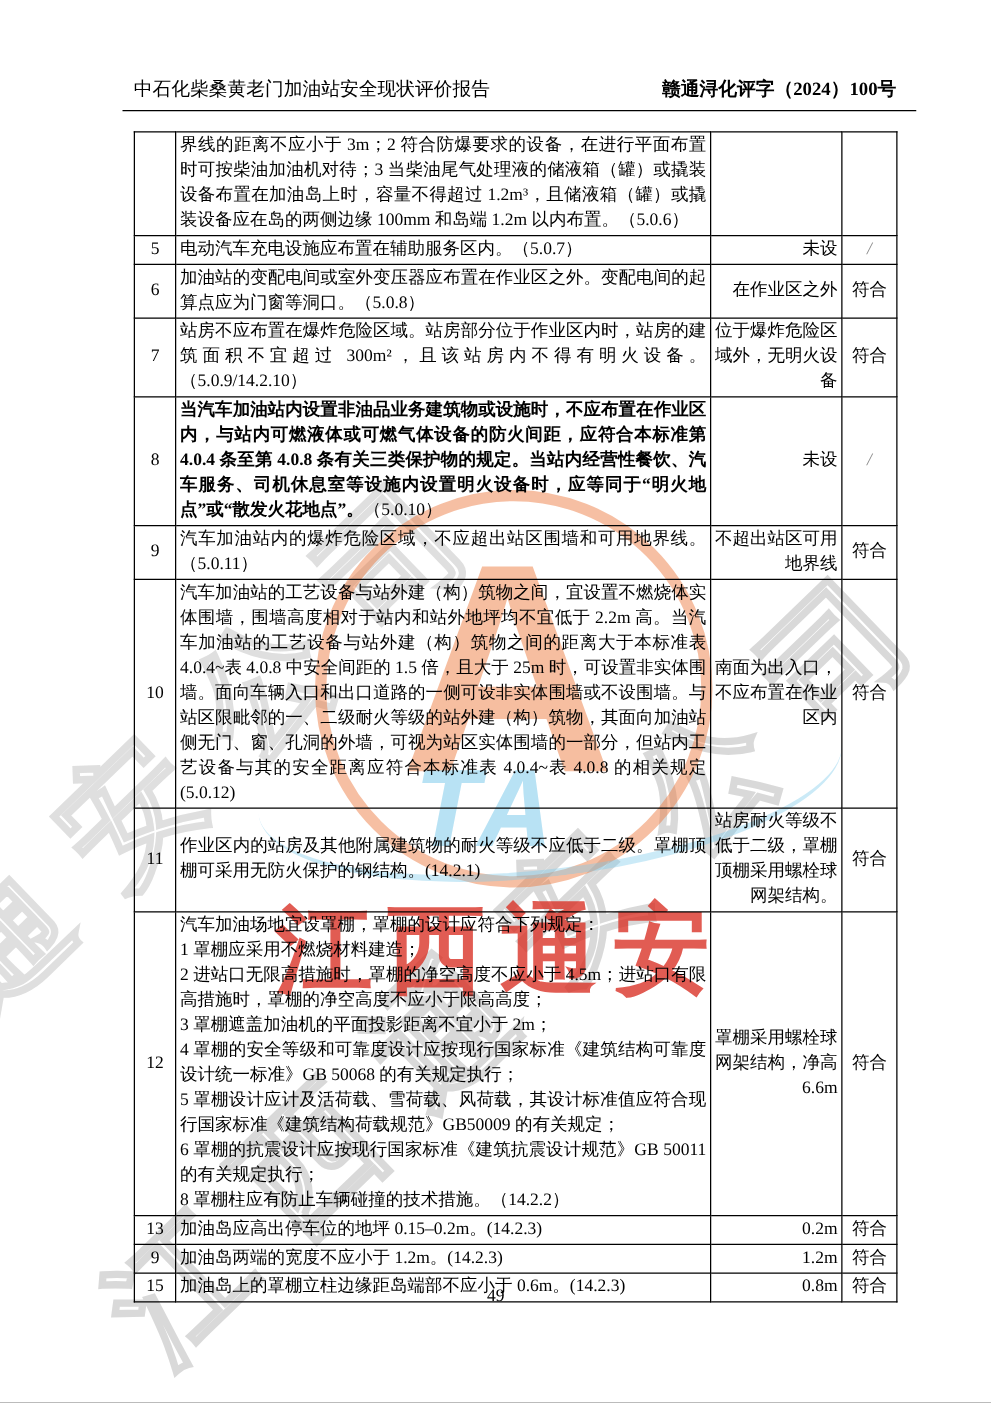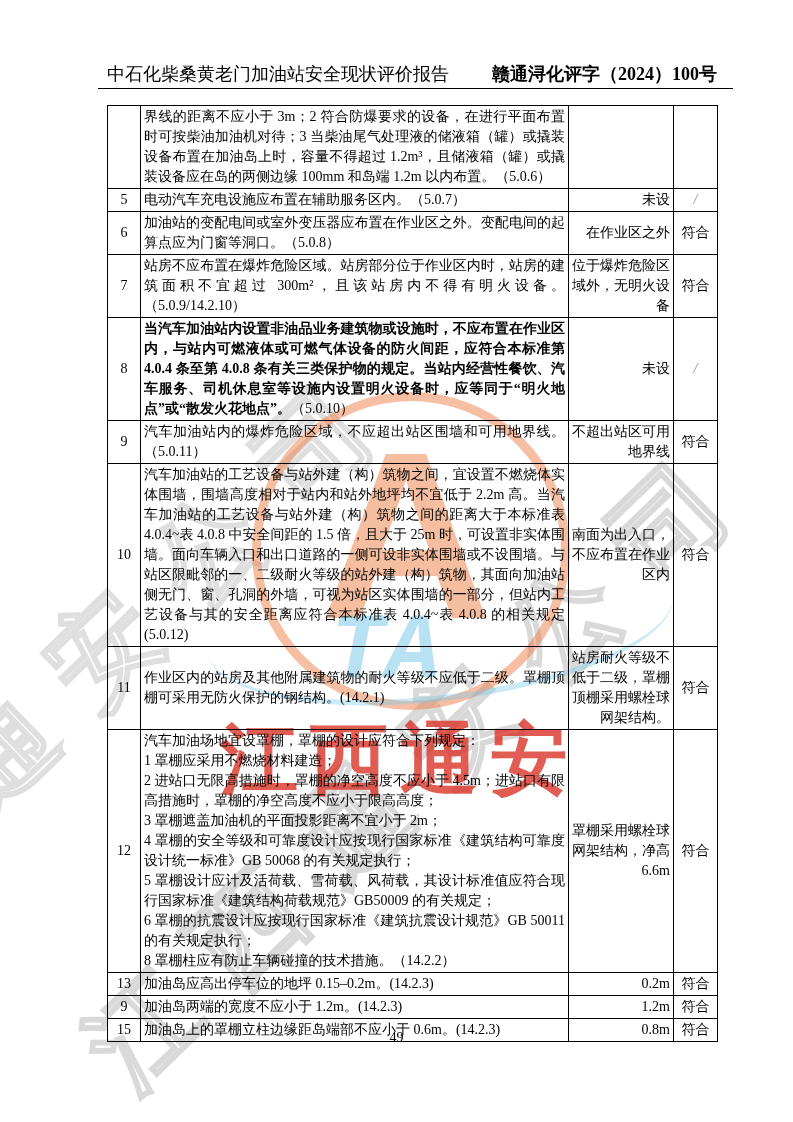--- a/index.html
+++ b/index.html
@@ -3,21 +3,21 @@
 <meta charset="utf-8">
 <style>
   html,body{margin:0;padding:0;background:#888;}
   .page{
     position:relative; width:793px; height:1122px; margin:0 auto;
     background:#ffffff; overflow:hidden;
     font-family:"Liberation Serif","DejaVu Serif",serif;
     color:#000;
   }
   
-  .header{position:absolute; left:107px; top:62px; width:610px; height:24px; font-size:18px;}
+  .header{position:absolute; left:107px; top:62px; width:610px; height:24px; font-size:15px;}
   .header .h-left{position:absolute; left:0; top:0;}
   .header .h-right{position:absolute; right:0; top:0; font-weight:bold;}
   .header-rule{position:absolute; left:98px; top:88px; width:635px; height:0; border-bottom:1.5px solid #000;}
   
   .wm{position:absolute; inset:0; z-index:0; pointer-events:none;}
   .wm-diag{
     position:absolute; white-space:nowrap; font-weight:bold;
     font-family:"Liberation Sans","DejaVu Sans",sans-serif;
     font-size:108px; letter-spacing:38px; color:transparent;
     -webkit-text-stroke:2.5px rgba(145,145,145,.34);

